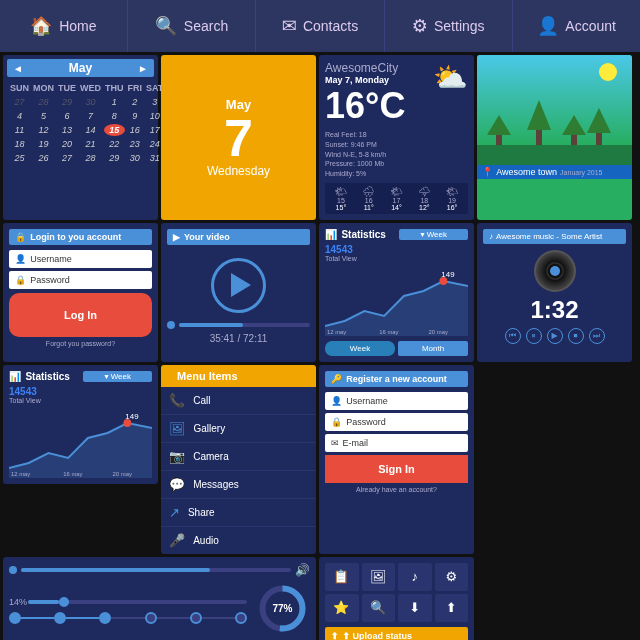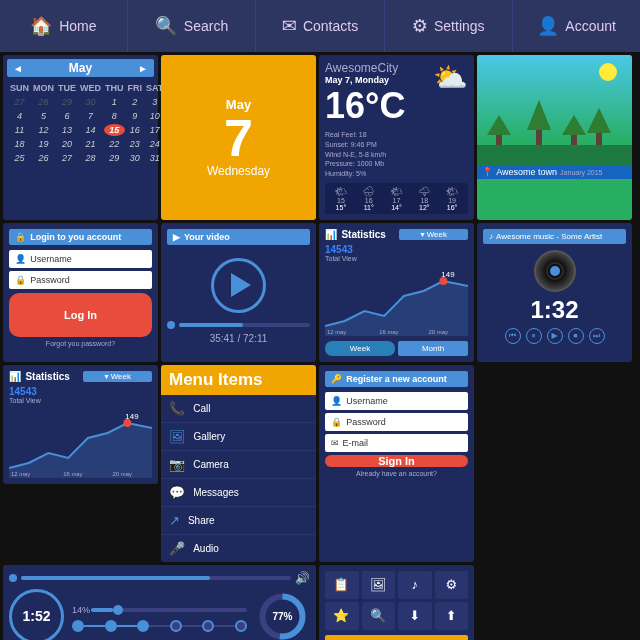--- a/index.html
+++ b/index.html
@@ -502,22 +502,22 @@
 
     
     .menu-widget {
       background: #1e2a5e;
       padding: 0;
       border-radius: 3px;
       grid-row: span 2;
     }
     .menu-header {
       background: #f0a500;
-      padding: 5px 8px;
-      font-size: 17px;
+      padding: 5px 16px;
+      font-size: 11px;
       font-weight: bold;
       border-radius: 3px 3px 0 0;
     }
     .menu-item {
       display: flex;
       align-items: center;
       gap: 8px;
       padding: 6px 8px;
       border-bottom: 1px solid #2a3570;
       font-size: 10px;
@@ -550,22 +550,22 @@
       font-size: 9px;
       color: #333;
       margin-bottom: 3px;
       display: flex;
       align-items: center;
       gap: 4px;
     }
     .signin-btn {
       background: #e74c3c;
       color: #fff;
-      border-radius: 10px;
-      padding: 0;
+      border-radius: 0;
+      padding: 8px;
       text-align: center;
       font-size: 11px;
       font-weight: bold;
       cursor: pointer;
       margin-top: 2px;
     }
     .already-link { font-size: 7px; color: #aac; text-align: center; margin-top: 3px; }
 
     
     .status-widget {
@@ -938,23 +938,20 @@
 
   <div class="audio-player" style="grid-column: span 2;">
     <div class="audio-progress-row">
       <div class="audio-dot"></div>
       <div class="audio-bar-bg">
         <div class="audio-fill" style="width:70%"></div>
       </div>
       <div class="audio-vol-icon">🔊</div>
     </div>
     <div style="display:flex;align-items:center;gap:8px;justify-content:center;">
-      <div class="time-circle">
-        <span>1:52</span>
-      </div>
       <div style="flex:1;">
         <div class="slider-row">
           <span class="slider-pct">14%</span>
           <div class="slider-track">
             <div class="slider-fill" style="width:14%"></div>
             <div class="slider-thumb" style="left:14%"></div>
           </div>
         </div>
         <div class="step-row">
           <div class="step-dot active"></div>

